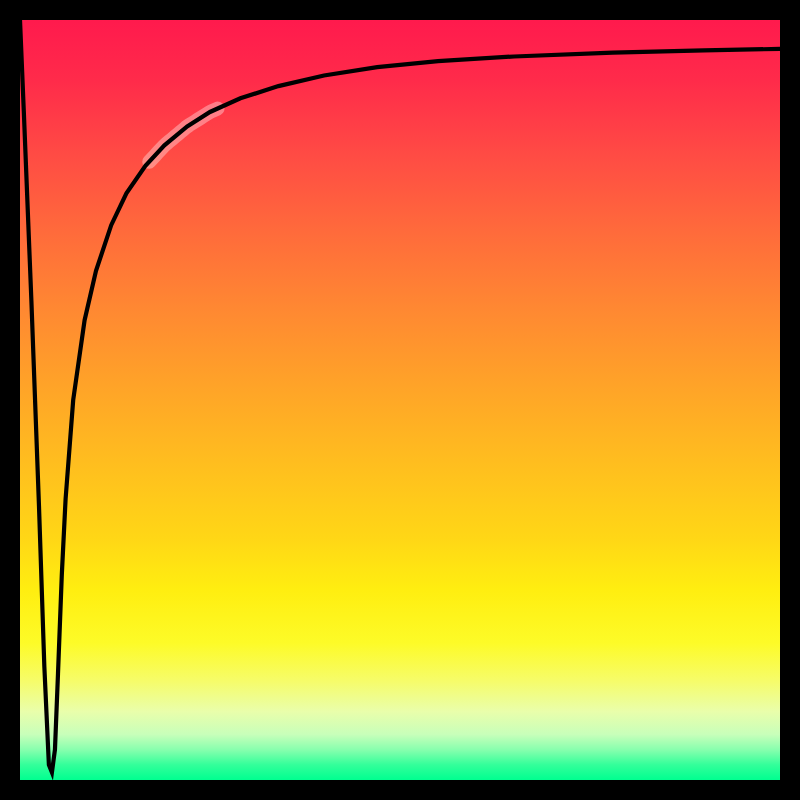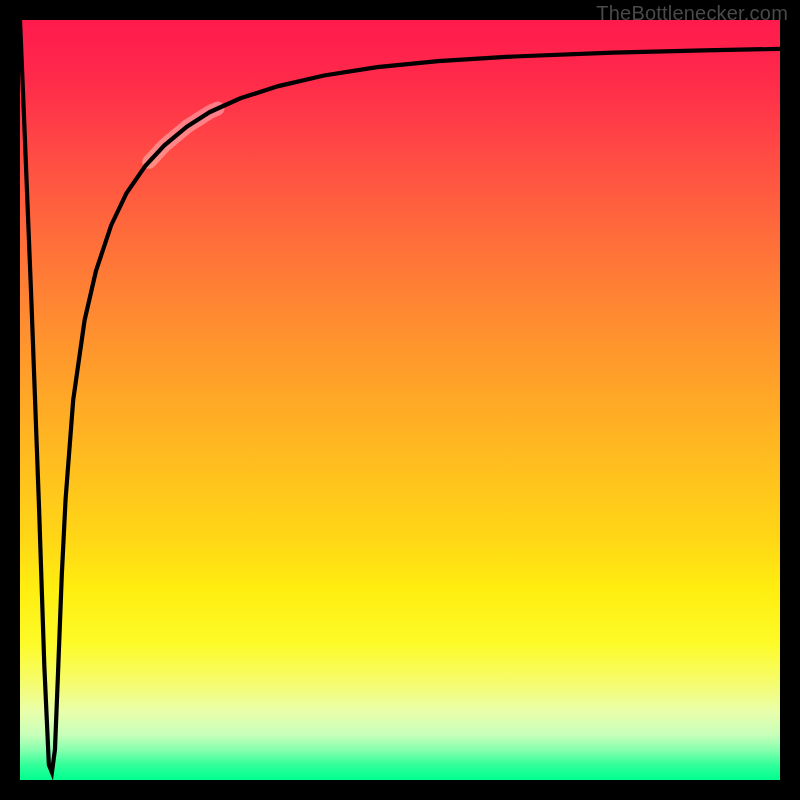--- a/index.html
+++ b/index.html
@@ -68,21 +68,20 @@
     width: 100%;
     height: 100%;
     z-index: 10;
   }
 </style>
 </head>
 <body>
 
 <div class="chart-container">
 
-  <div class="attribution">TheBottlenecker.com</div>
 
   <div class="plot-area">
     <div class="gradient-bg"></div>
 
     <svg class="curve-layer" viewBox="0 0 760 760" preserveAspectRatio="none">
       <path fill="none" stroke="rgba(255,255,255,0.35)" stroke-width="14" stroke-linecap="round" id="highlight-path" d="M129.20 141.82 L132.05 138.74 L134.90 135.66 L137.75 132.58 L140.60 129.50 L143.45 126.43 L146.30 123.82 L149.15 121.44 L152.00 119.07 L154.85 116.69 L157.70 114.32 L160.55 111.94 L163.40 109.57 L166.25 107.19 L169.10 105.20 L171.95 103.39 L174.80 101.59 L177.65 99.78 L180.50 97.98 L183.35 96.17 L186.20 94.37 L189.05 92.56 L191.90 91.11 L194.75 89.82 L197.60 88.54"></path>
       <path fill="none" stroke="#000000" stroke-width="4.2" stroke-linecap="round" id="curve-path" d="M0.00 0.00 L3.80 91.20 L11.40 281.20 L19.00 486.40 L24.32 646.00 L28.88 744.80 L31.92 752.40 L34.96 729.60 L38.00 653.60 L41.80 554.80 L45.60 478.80 L53.20 380.00 L64.60 300.20 L76.00 250.80 L91.20 205.20 L106.40 173.28 L125.40 145.92 L144.40 125.40 L167.20 106.40 L190.00 91.96 L220.40 78.28 L258.40 66.12 L304.00 55.48 L357.20 47.12 L418.00 41.04 L494.00 36.48 L592.80 32.68 L684.00 30.40 L760.00 28.88"></path>
     </svg>
   </div>
 </div>

